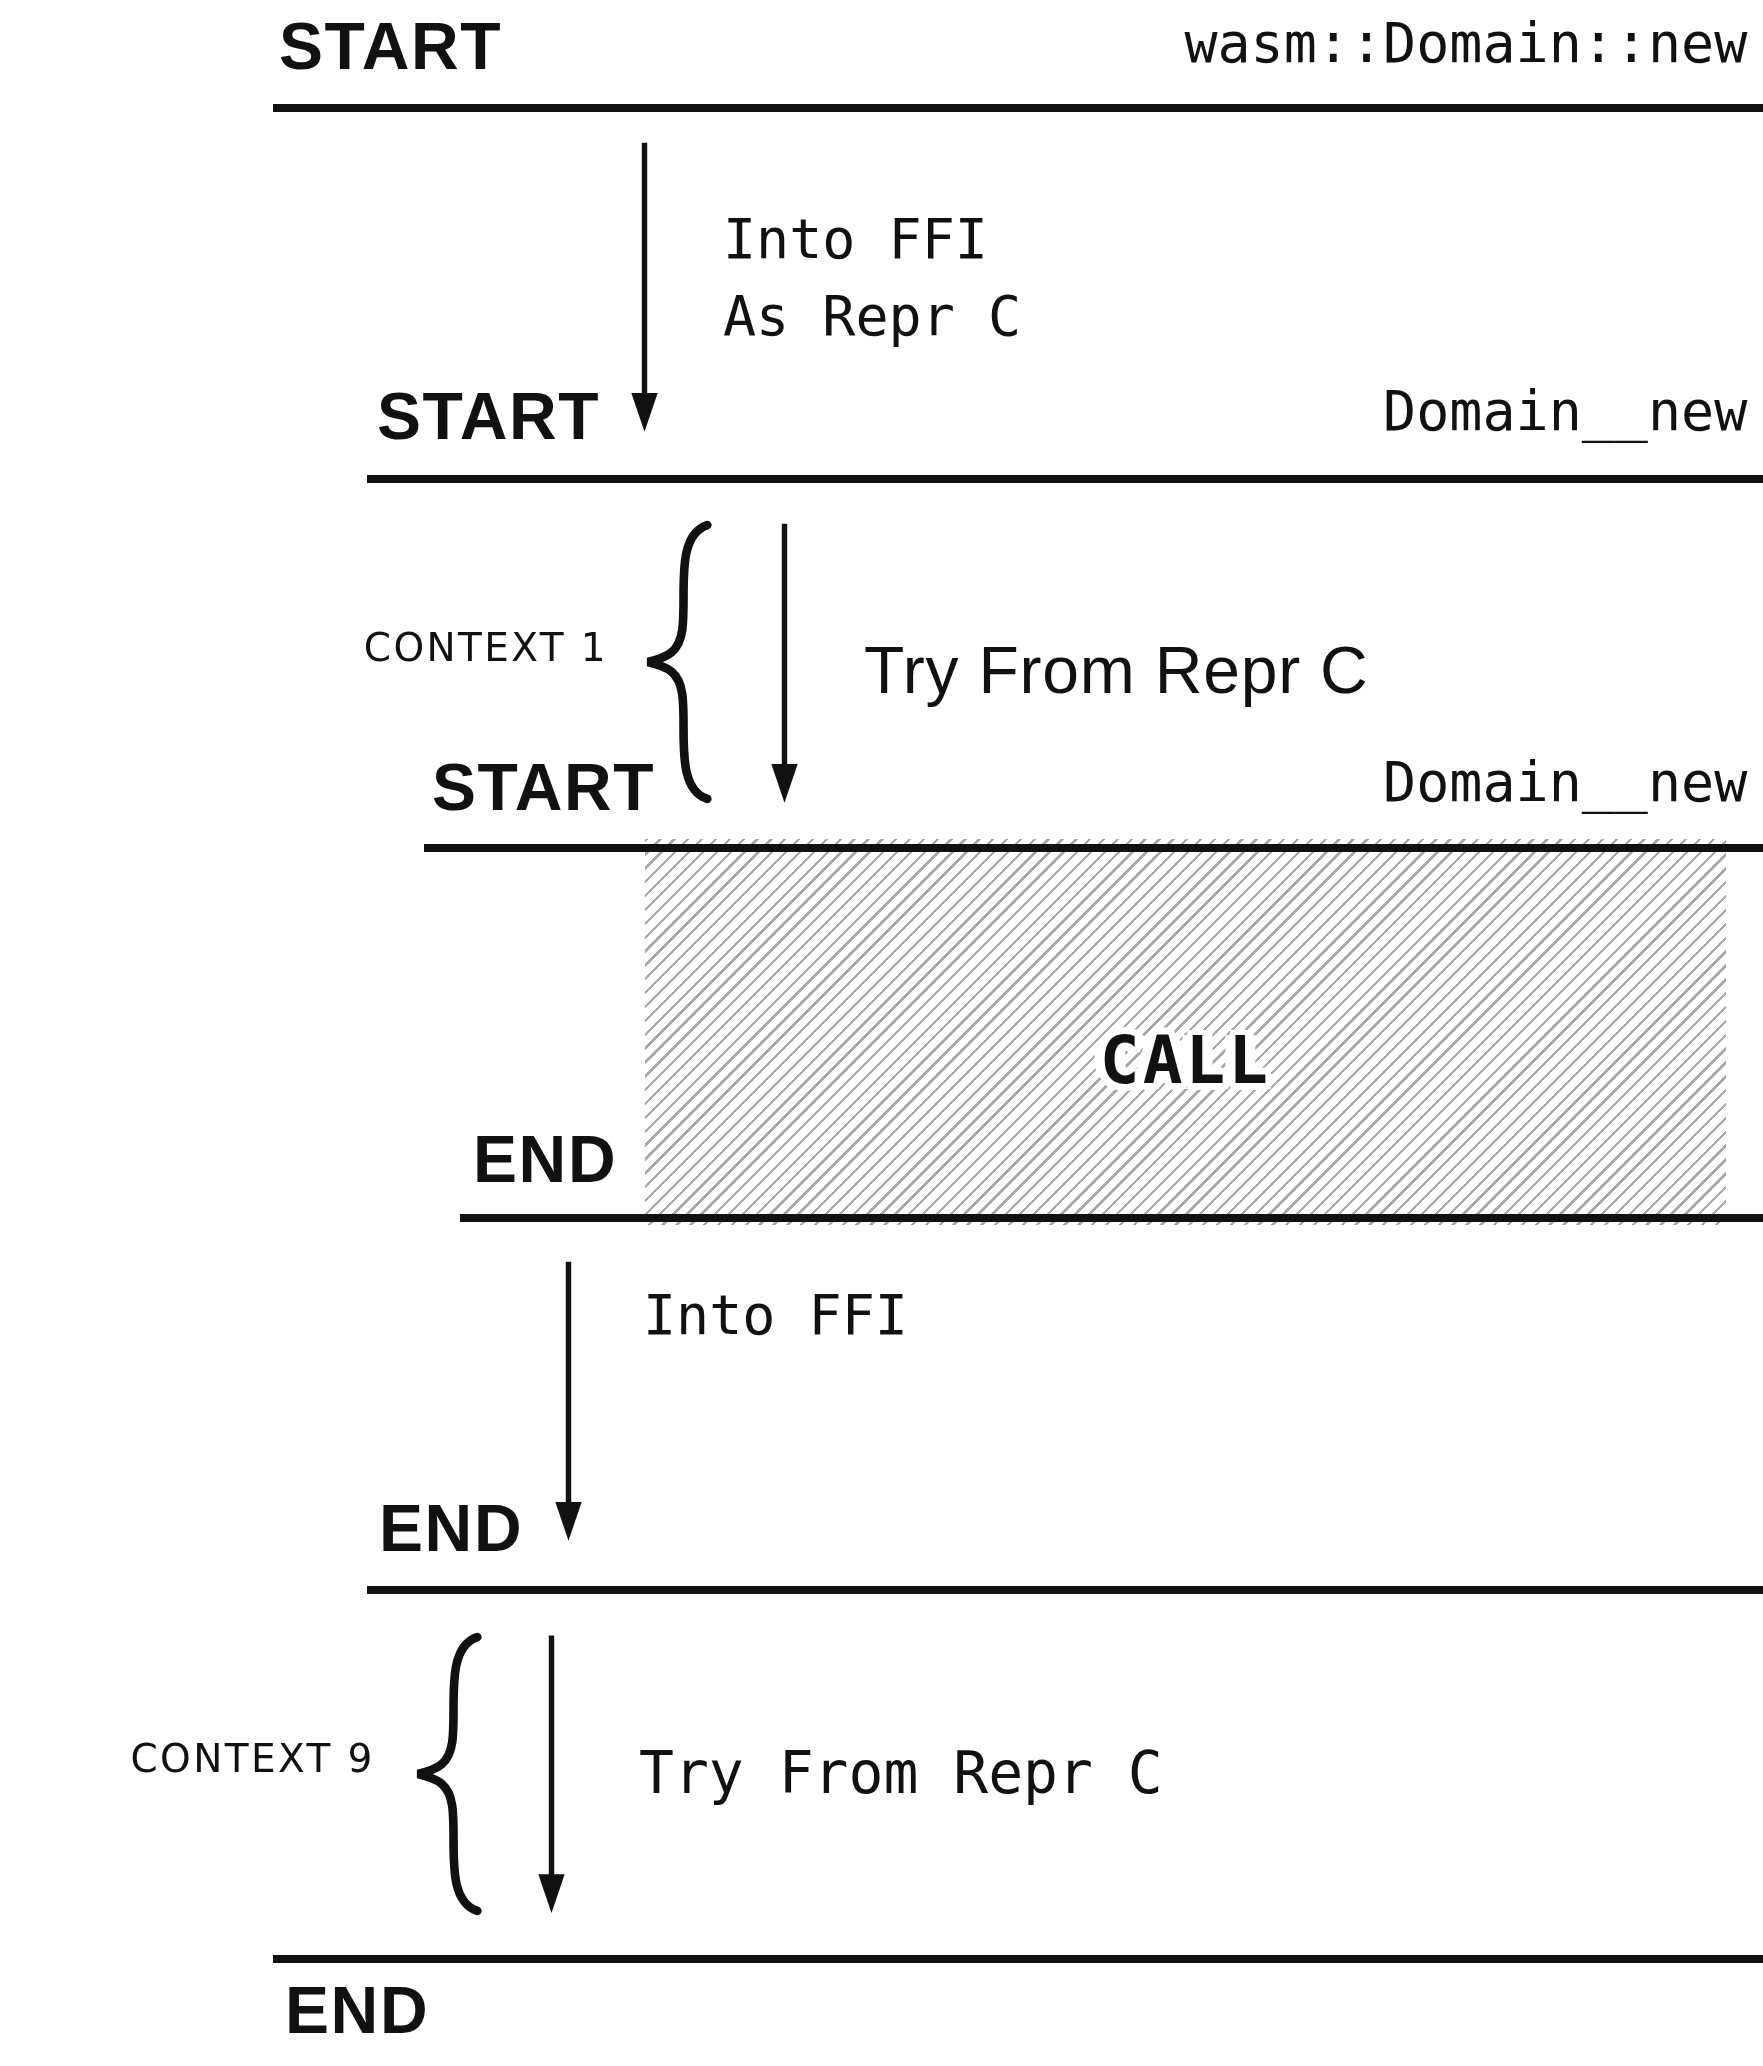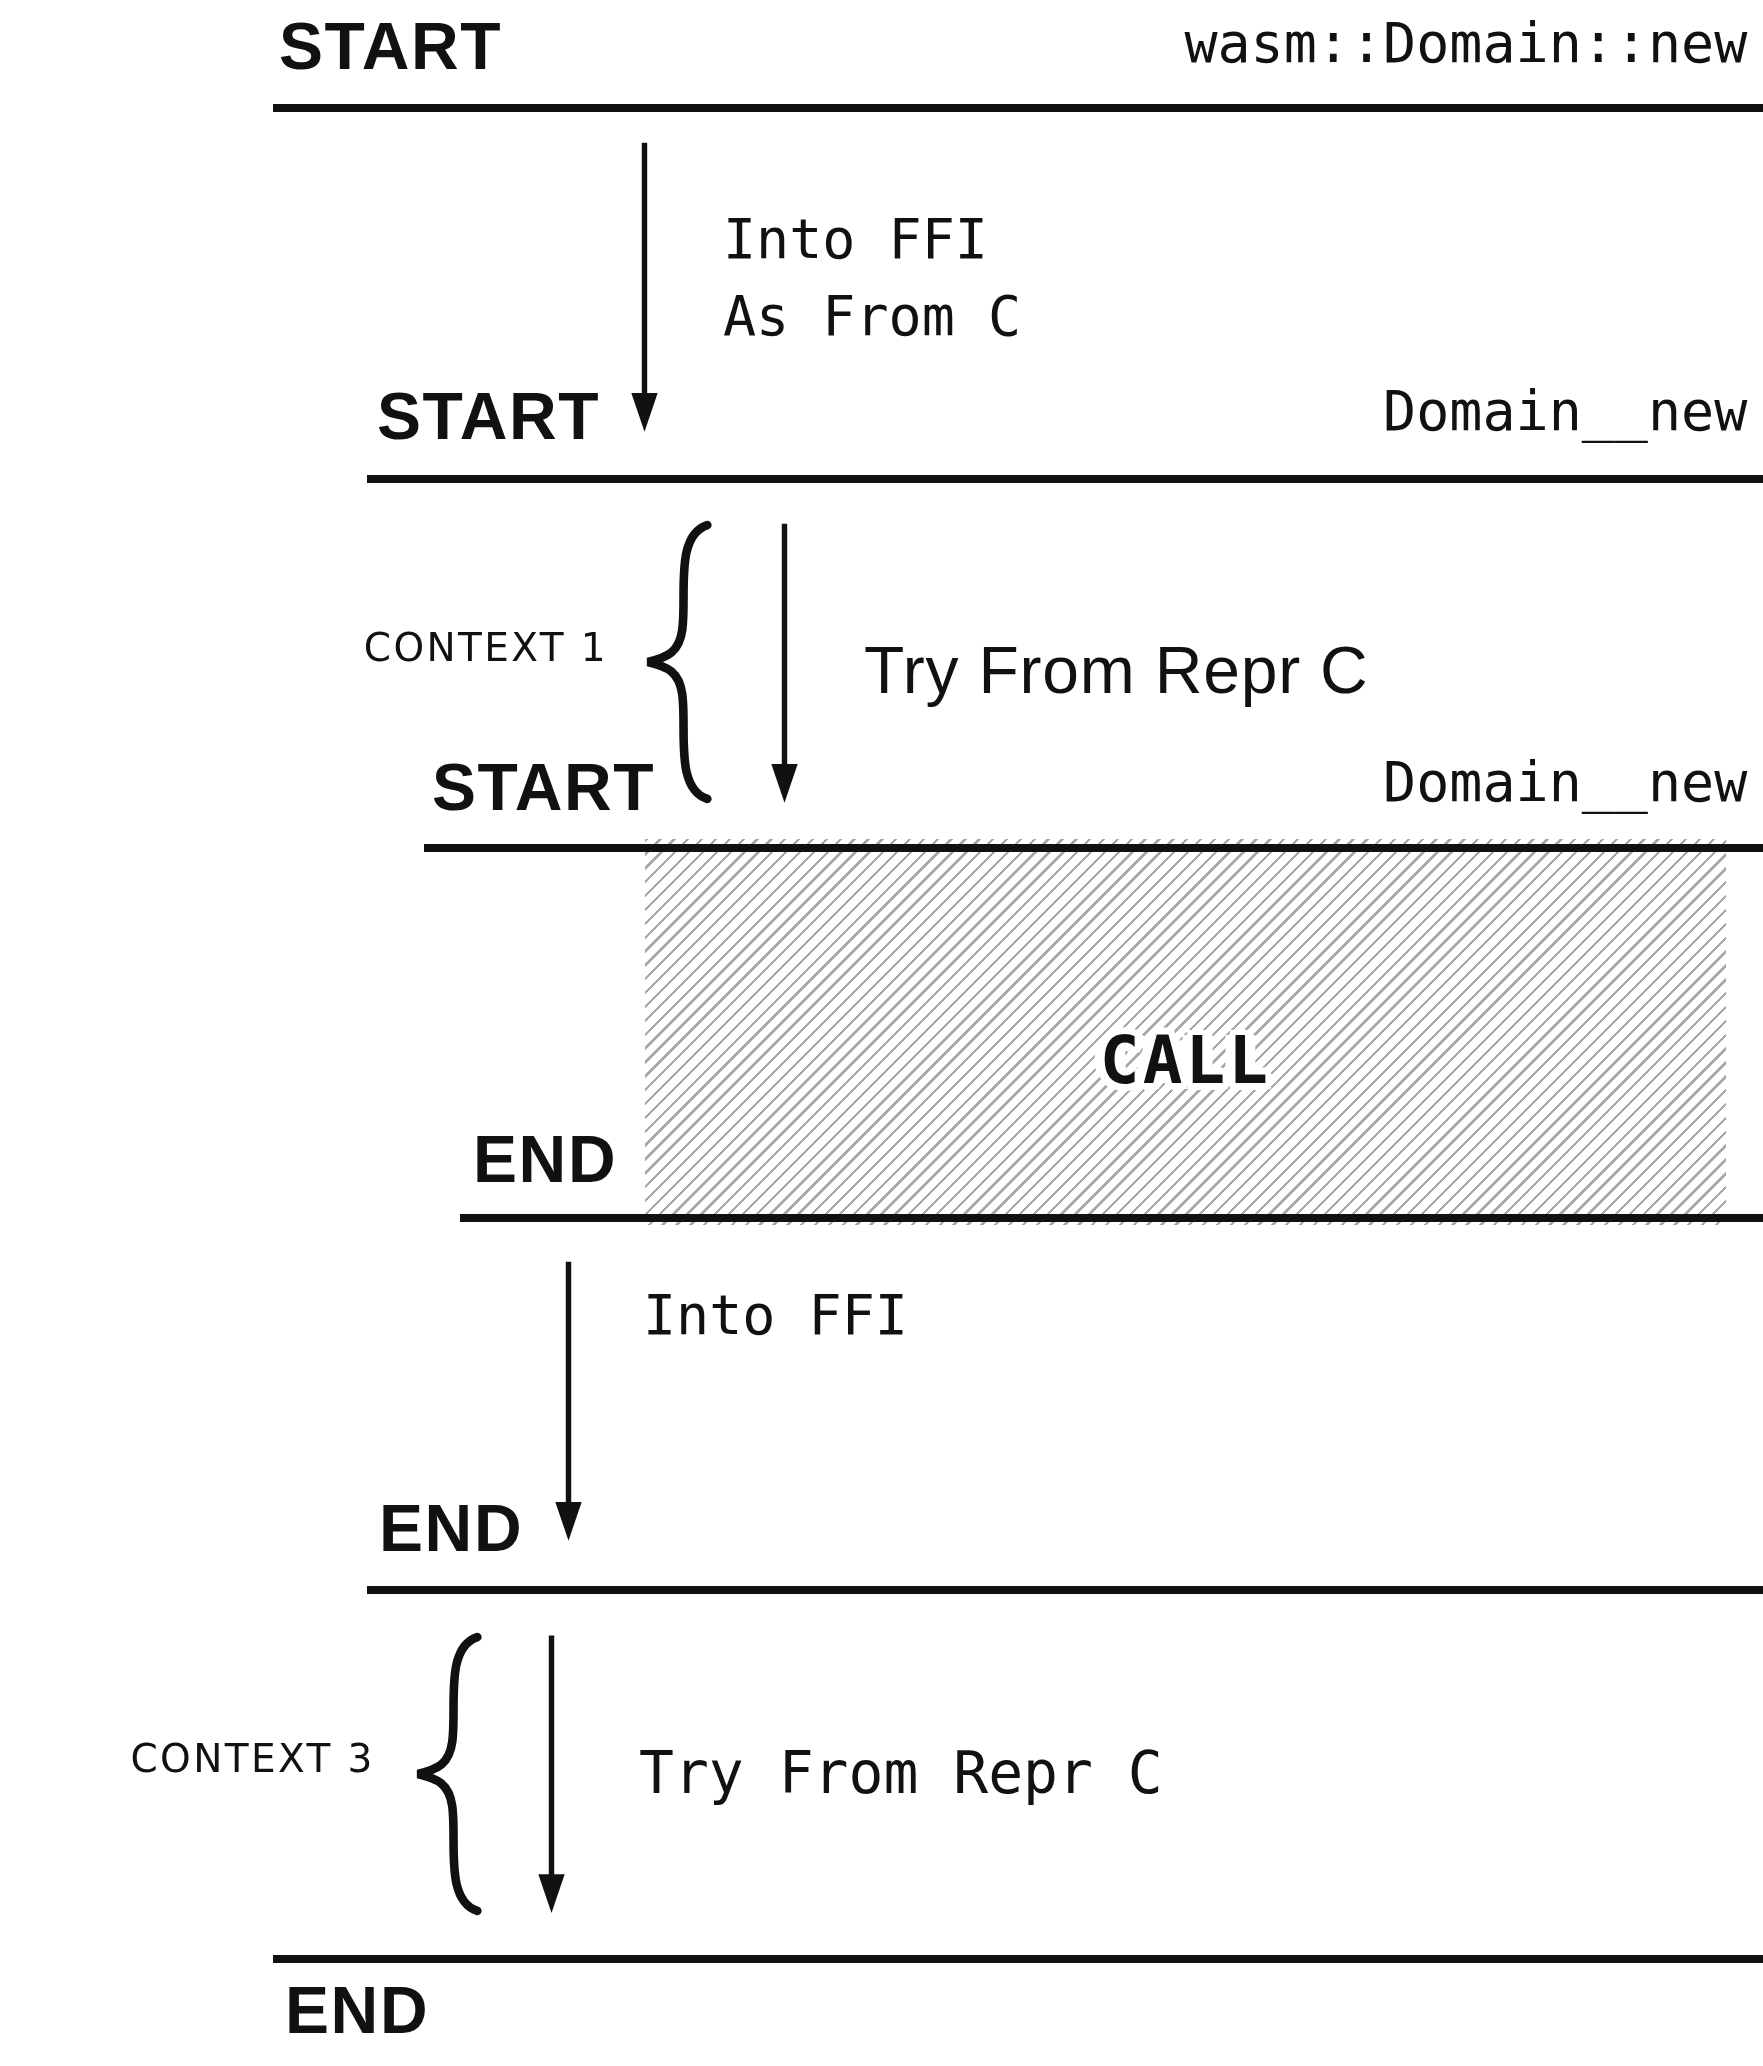--- a/index.html
+++ b/index.html
@@ -58,21 +58,21 @@
 
   <div class="abs marker" style="left:279px;top:12.6px">START</div>
   <div class="abs mono" style="right:15.7px;top:15.7px">wasm::Domain::new</div>
   <div class="hline" style="left:273px;top:104px;width:1490px"></div>
 
   <svg class="arrow" style="left:629px;top:141px" width="31" height="294" viewBox="0 0 40 375">
     <line x1="20" y1="0" x2="20" y2="330"></line>
     <polygon points="3,323 37,323 20,373"></polygon>
   </svg>
   <div class="abs mono" style="left:723px;top:212px">Into FFI</div>
-  <div class="abs mono" style="left:723px;top:289px">As From C</div>
+  <div class="abs mono" style="left:723px;top:289px">As Repr C</div>
 
   <div class="abs marker" style="left:377px;top:383px">START</div>
   <div class="abs mono" style="right:15.7px;top:384px">Domain__new</div>
   <div class="hline" style="left:367px;top:475px;width:1396px"></div>
 
   <div class="abs ctx" style="left:220px;top:628px;width:388px">CONTEXT 1</div>
   <svg class="brace" style="left:640px;top:520px" width="72" height="284" viewBox="0 0 92 362">
     <path d="M 86 6 C 44 20, 60 95, 54 140 C 50 168, 36 175, 10 181 C 36 187, 50 194, 54 222 C 60 267, 44 342, 86 356"></path>
   </svg>
   <svg class="arrow" style="left:769px;top:522px" width="31" height="284" viewBox="0 0 40 362">
@@ -94,21 +94,21 @@
 
   <svg class="arrow" style="left:553px;top:1260px" width="31" height="284" viewBox="0 0 40 362">
     <line x1="20" y1="0" x2="20" y2="317"></line>
     <polygon points="3,310 37,310 20,360"></polygon>
   </svg>
   <div class="abs mono" style="left:643px;top:1288px">Into FFI</div>
 
   <div class="abs marker" style="left:379px;top:1495px">END</div>
   <div class="hline" style="left:367px;top:1586px;width:1396px"></div>
 
-  <div class="abs ctx" style="left:15.7px;top:1739px;width:359px">CONTEXT 3</div>
+  <div class="abs ctx" style="left:15.7px;top:1739px;width:359px">CONTEXT 9</div>
   <svg class="brace" style="left:410px;top:1632px" width="72" height="284" viewBox="0 0 92 362">
     <path d="M 86 6 C 44 20, 60 95, 54 140 C 50 168, 36 175, 10 181 C 36 187, 50 194, 54 222 C 60 267, 44 342, 86 356"></path>
   </svg>
   <svg class="arrow" style="left:536px;top:1634px" width="31" height="282" viewBox="0 0 40 360">
     <line x1="20" y1="0" x2="20" y2="315"></line>
     <polygon points="3,308 37,308 20,358"></polygon>
   </svg>
   <div class="abs try-mono" style="left:639px;top:1744px">Try From Repr C</div>
 
   <div class="hline" style="left:273px;top:1955px;width:1490px"></div>

